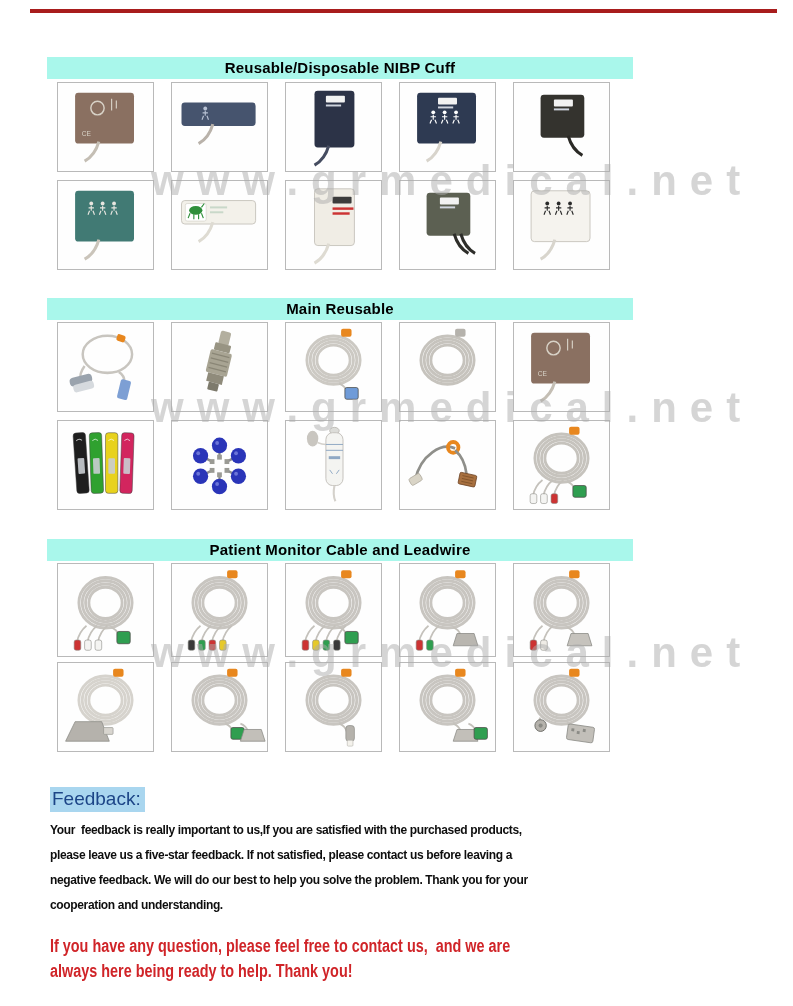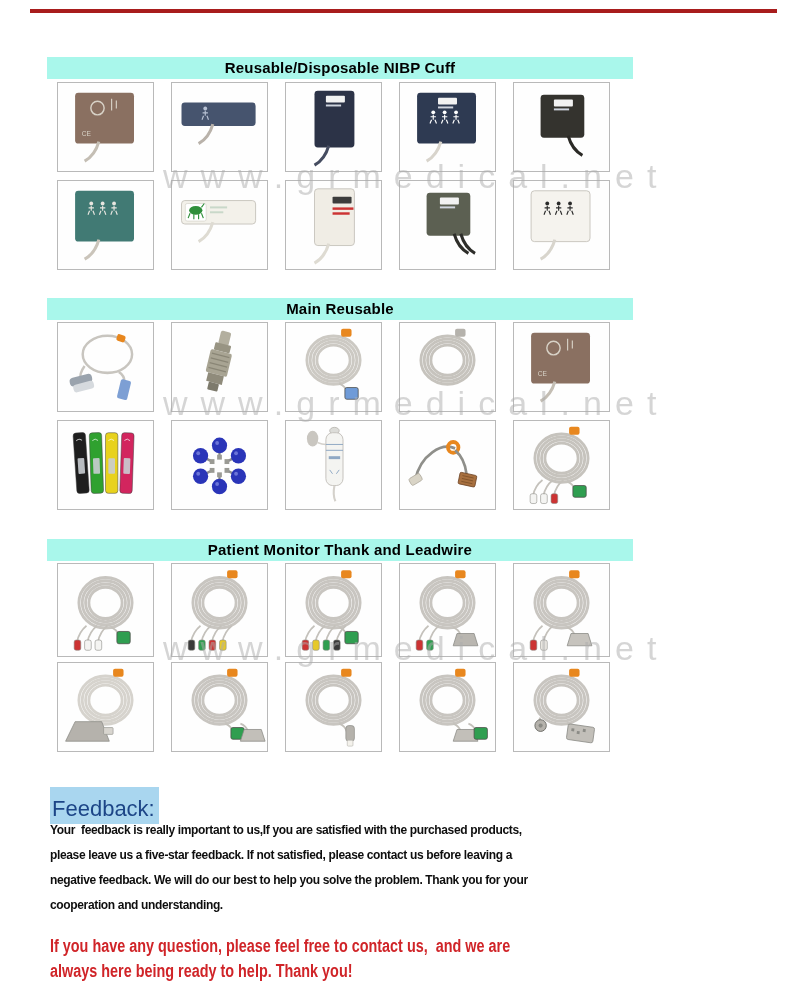--- a/index.html
+++ b/index.html
@@ -4,24 +4,24 @@
 <style>
   *{margin:0;padding:0;box-sizing:border-box}
   html,body{background:#ffffff}
   body{font-family:"Liberation Sans",sans-serif}
   .page{position:relative;width:777px;height:1006px;background:#fff;overflow:hidden}
   .topline{position:absolute;left:30px;top:9px;width:759px;height:4px;background:var(--top-divider,#a81d1d)}
   .sec-bar{position:absolute;left:47px;width:586px;height:22px;background:var(--header-bg,#a9f7eb);
            color:#000;font-weight:bold;font-size:15px;text-align:center;line-height:22px;letter-spacing:.2px}
   .cell{position:absolute;background:#fefefe;border:1px solid var(--cell-border,#b9b9b9)}
   .cell svg{width:100%;height:100%;display:block}
-  .wm{position:absolute;left:163px;font-size:34px;font-weight:normal;letter-spacing:13px;
+  .wm{position:absolute;left:151px;font-size:42px;font-weight:bold;letter-spacing:13px;
       color:var(--watermark,#adadad);opacity:.5;white-space:nowrap;z-index:5;pointer-events:none}
-  .fb-label{position:absolute;left:50px;top:787px;font-size:22px;color:var(--fb-label-text,#1c4587);
-            background:var(--fb-label-bg,#a9d6ef);padding:9px 4px 2px 2px}
+  .fb-label{position:absolute;left:50px;top:787px;font-size:19px;color:var(--fb-label-text,#1c4587);
+            background:var(--fb-label-bg,#a9d6ef);padding:1px 4px 2px 2px}
   .fb-par{position:absolute;left:50px;top:818px;width:700px;font-size:12px;font-weight:bold;
           color:var(--body-text,#0e0e0e);line-height:25px;white-space:pre-wrap;letter-spacing:-0.35px}
   .contact{position:absolute;left:50px;top:934px;font-size:18px;font-weight:bold;line-height:25px;
            color:var(--contact-text,#d02428);white-space:pre-wrap;transform:scaleX(.8);transform-origin:left top}
 </style>
 </head>
 <body>
 
 <div class="page" style="--header-bg: #a9f7eb; --top-divider: #a81d1d; --cell-border: #b9b9b9; --watermark: #adadad; --fb-label-text: #1c4587; --fb-label-bg: #a9d6ef; --body-text: #0e0e0e; --contact-text: #d02428;">
   <div class="topline"></div>
@@ -268,21 +268,21 @@
           <rect x="17" y="74.4" width="7" height="10" rx="2" fill="#f4f4f2" stroke="#8b8b86" stroke-width="0.6"></rect>
           <path d="M41,60.400000000000006 q-8,6 -10,16" fill="none" stroke="#c4c1bb" stroke-width="1.8"></path>
           <rect x="28" y="74.4" width="7" height="10" rx="2" fill="#f4f4f2" stroke="#8b8b86" stroke-width="0.6"></rect>
           <path d="M52,60.400000000000006 q-8,6 -10,16" fill="none" stroke="#c4c1bb" stroke-width="1.8"></path>
           <rect x="39" y="74.4" width="7" height="10" rx="2" fill="#cc3333" stroke="#8b8b86" stroke-width="0.6"></rect>
           <path d="M56,62 q6,2 8,8" fill="none" stroke="#c4c1bb" stroke-width="2"></path>
           <rect x="62" y="66" width="14" height="12" rx="2" fill="#2f9e50" stroke="#4d4d49" stroke-width="0.8"></rect>
         </svg>
       </div>
       <div class="wm" style="top: 384px;">www.grmedical.net</div>
-      <div class="sec-bar" style="top: 539px; width: 586px; height: 22px;">Patient Monitor Thank and Leadwire</div>
+      <div class="sec-bar" style="top: 539px; width: 586px; height: 22px;">Patient Monitor Cable and Leadwire</div>
       <div class="cell" style="left: 57px; top: 563px; width: 97px; height: 94px;">
         <svg viewBox="0 0 100 90" preserveAspectRatio="none">
           <ellipse cx="50" cy="38" rx="28" ry="24.64" fill="none" stroke="#c8c5c0" stroke-width="3"></ellipse>
           <ellipse cx="50" cy="38" rx="24.5" ry="21.56" fill="none" stroke="#c8c5c0" stroke-width="3"></ellipse>
           <ellipse cx="50" cy="38" rx="21" ry="18.48" fill="none" stroke="#c8c5c0" stroke-width="3"></ellipse>
           <ellipse cx="50" cy="38" rx="17.5" ry="15.4" fill="none" stroke="#c8c5c0" stroke-width="3"></ellipse>
           <path d="M30,60.400000000000006 q-8,6 -10,16" fill="none" stroke="#c4c1bb" stroke-width="1.8"></path>
           <rect x="17" y="74.4" width="7" height="10" rx="2" fill="#cc3333" stroke="#8b8b86" stroke-width="0.6"></rect>
           <path d="M41,60.400000000000006 q-8,6 -10,16" fill="none" stroke="#c4c1bb" stroke-width="1.8"></path>
           <rect x="28" y="74.4" width="7" height="10" rx="2" fill="#f4f4f2" stroke="#8b8b86" stroke-width="0.6"></rect>

